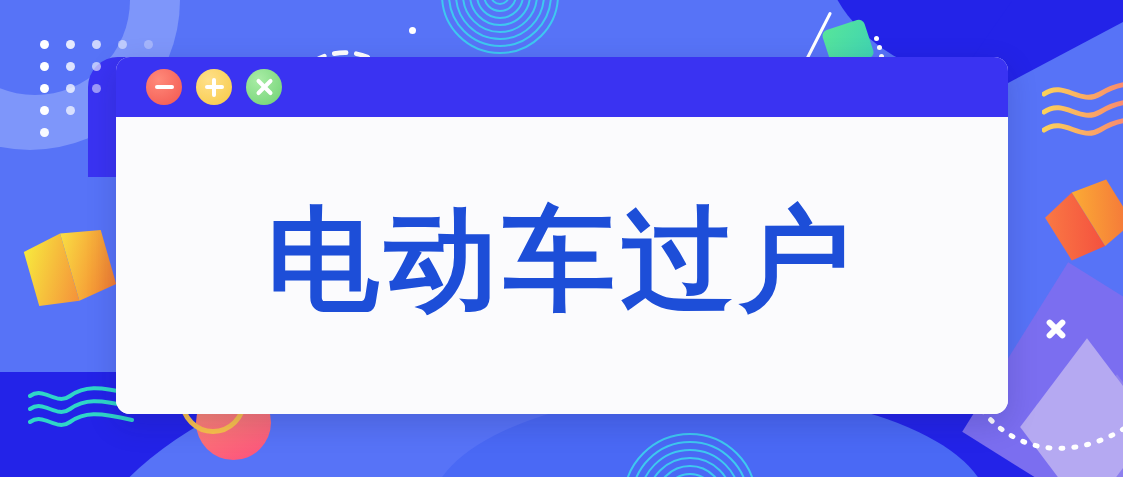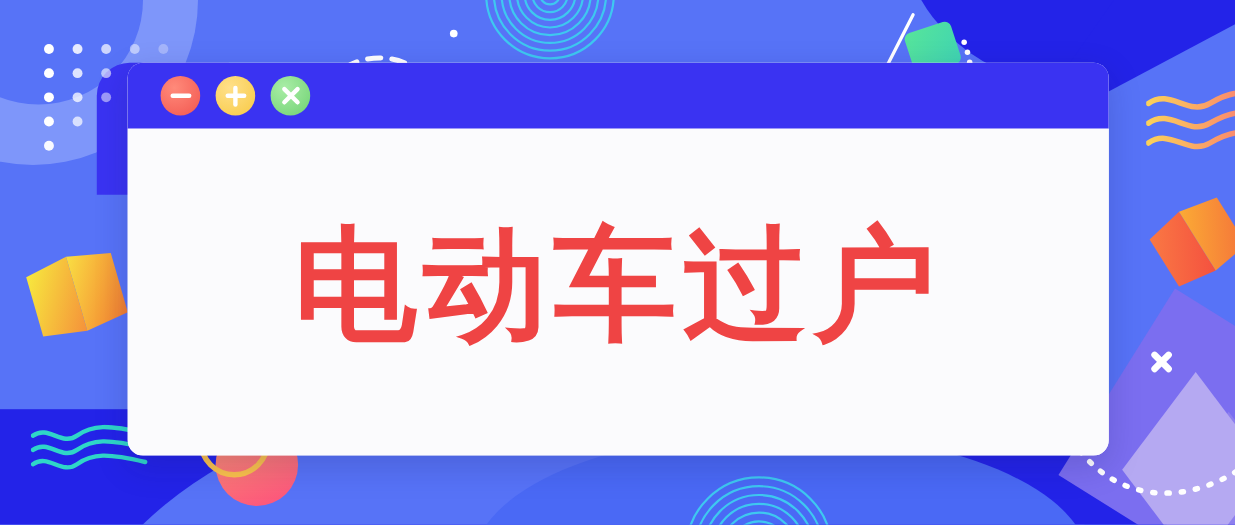--- a/index.html
+++ b/index.html
@@ -130,22 +130,22 @@
   .glyph-h{position:absolute;width:19px;height:4px;background:#fff;border-radius:2px;}
   .glyph-v{position:absolute;width:4px;height:19px;background:#fff;border-radius:2px;}
   .glyph-x1{position:absolute;width:21px;height:4px;background:#fff;border-radius:2px;transform:rotate(45deg);}
   .glyph-x2{position:absolute;width:21px;height:4px;background:#fff;border-radius:2px;transform:rotate(-45deg);}
 
   .card-body{
     height:297px;display:flex;align-items:center;justify-content:center;
     background:#fbfbfd;
   }
   .headline{
-    font-family:Liberation Serif, serif;
-    font-weight:700;font-size:112px;color:#ef4444;letter-spacing:6px;
+    font-family:Liberation Sans, sans-serif;
+    font-weight:700;font-size:112px;color:#1d4ed8;letter-spacing:6px;
     line-height:1;white-space:nowrap;margin:0;
     transform:translateY(-6px);
   }
 </style>
 </head>
 <body>
 
 <div id="stage">
 
   <div class="deco circ-tr"></div>

